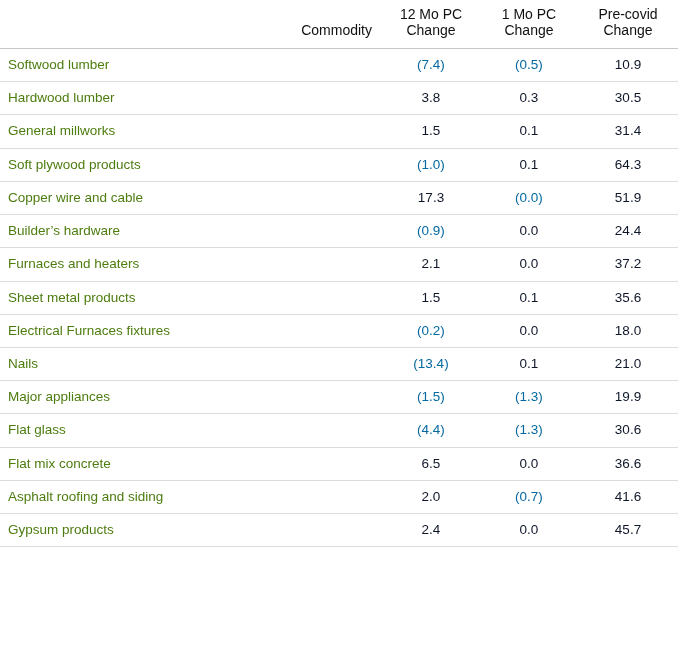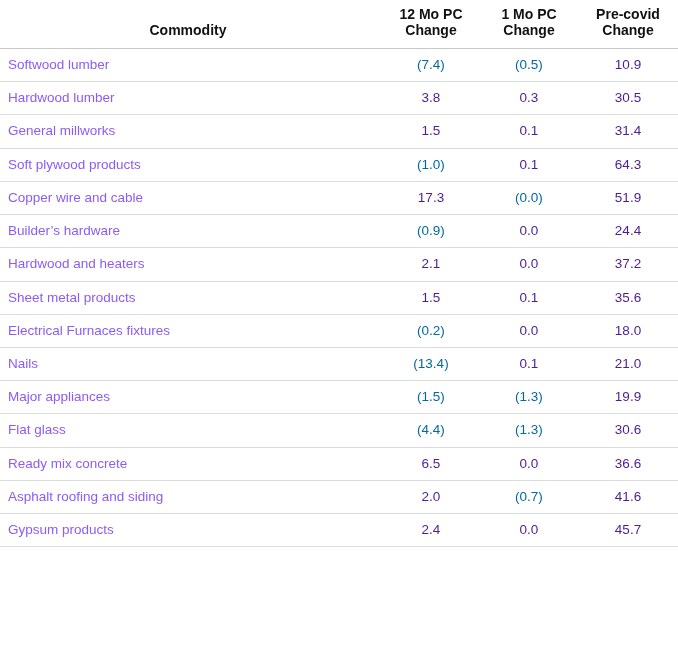--- a/index.html
+++ b/index.html
@@ -18,48 +18,48 @@
     width: 678px;
     border-collapse: collapse;
     table-layout: fixed;
     font-size: 13.5px;
   }
   table.commodity-table col.col-commodity { width: 382px; }
   table.commodity-table col.col-num { width: 98px; }
   table.commodity-table col.col-num-last { width: 100px; }
 
   thead th {
-    font-weight: bold;
+    font-weight: normal;
     font-size: 14px;
     padding: 6px 10px 10px 10px;
     vertical-align: bottom;
     border-bottom: 1px solid #c8c8c8;
     color: #111111;
   }
   thead th.th-commodity {
-    text-align: center;
+    text-align: right;
     padding-left: 4px;
   }
   thead th.th-num {
     text-align: center;
   }
   tbody td {
     padding: 7px 10px;
     border-bottom: 1px solid #dcdcdc;
     vertical-align: middle;
     line-height: 1.35;
   }
   tbody td.cell-label {
     text-align: left;
     padding-left: 8px;
-    color: #8b5cf6;
+    color: #4d7c0f;
   }
   tbody td.cell-num {
     text-align: center;
-    color: #4c1d95;
+    color: #0f172a;
   }
   tbody td.neg {
     color: #0369a1;
   }
   tbody tr:last-child td {
     border-bottom: 1px solid #dcdcdc;
   }
 </style>
 </head>
 <body>
@@ -119,21 +119,21 @@
         <td class="cell-num neg">(0.0)</td>
         <td class="cell-num">51.9</td>
       </tr>
       <tr>
         <td class="cell-label">Builder’s hardware</td>
         <td class="cell-num neg">(0.9)</td>
         <td class="cell-num">0.0</td>
         <td class="cell-num">24.4</td>
       </tr>
       <tr>
-        <td class="cell-label">Hardwood and heaters</td>
+        <td class="cell-label">Furnaces and heaters</td>
         <td class="cell-num">2.1</td>
         <td class="cell-num">0.0</td>
         <td class="cell-num">37.2</td>
       </tr>
       <tr>
         <td class="cell-label">Sheet metal products</td>
         <td class="cell-num">1.5</td>
         <td class="cell-num">0.1</td>
         <td class="cell-num">35.6</td>
       </tr>
@@ -155,21 +155,21 @@
         <td class="cell-num neg">(1.3)</td>
         <td class="cell-num">19.9</td>
       </tr>
       <tr>
         <td class="cell-label">Flat glass</td>
         <td class="cell-num neg">(4.4)</td>
         <td class="cell-num neg">(1.3)</td>
         <td class="cell-num">30.6</td>
       </tr>
       <tr>
-        <td class="cell-label">Ready mix concrete</td>
+        <td class="cell-label">Flat mix concrete</td>
         <td class="cell-num">6.5</td>
         <td class="cell-num">0.0</td>
         <td class="cell-num">36.6</td>
       </tr>
       <tr>
         <td class="cell-label">Asphalt roofing and siding</td>
         <td class="cell-num">2.0</td>
         <td class="cell-num neg">(0.7)</td>
         <td class="cell-num">41.6</td>
       </tr>

